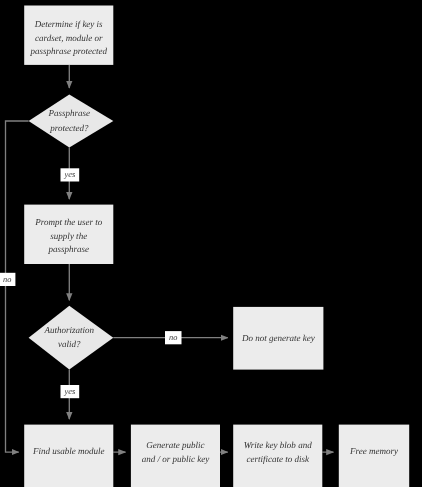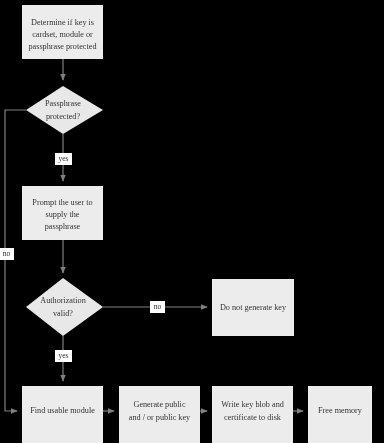--- a/index.html
+++ b/index.html
@@ -7,20 +7,21 @@
     padding: 0;
     background: #000000;
   }
   #canvas {
     position: relative;
     width: 384px;
     height: 443px;
     background: #000000;
     overflow: hidden;
     font-family: "Liberation Serif", "DejaVu Serif", serif;
+    font-style: italic;
   }
   svg.flow {
     position: absolute;
     left: 0;
     top: 0;
     width: 384px;
     height: 443px;
     display: block;
   }
   .node-box {

